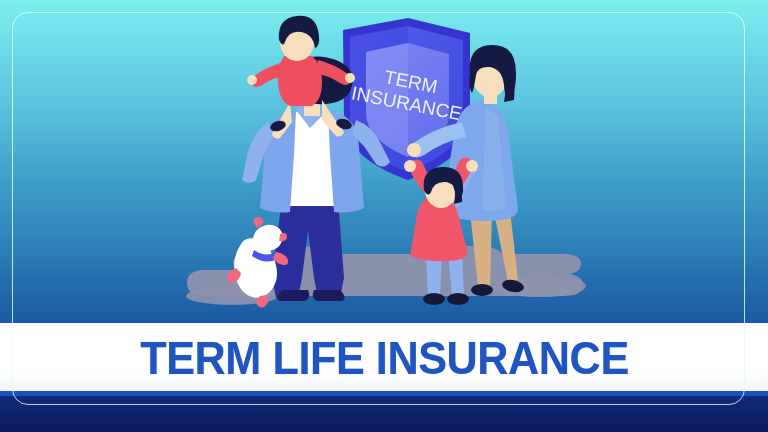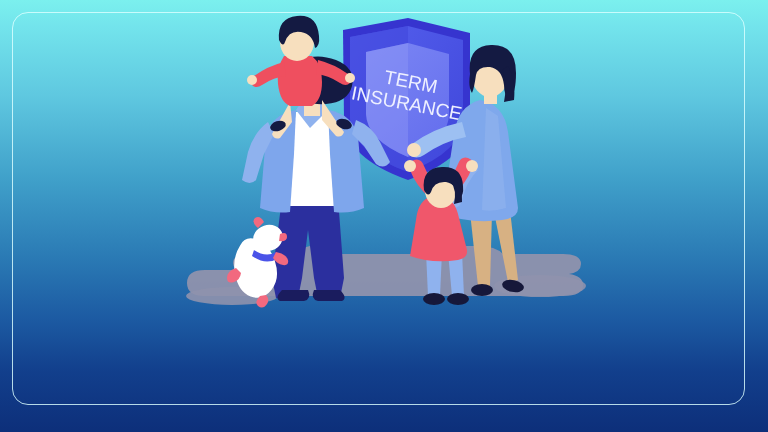--- a/index.html
+++ b/index.html
@@ -214,15 +214,25 @@
 
         <path fill="#f2697f" d="M276,252 q10,2 12,8 q1,6 -5,5 q-6,-1 -10,-7 z"></path>
 
         <path fill="#f2697f" d="M236,268 q-9,3 -9,10 q0,6 7,4 q6,-2 7,-9 z"></path>
         <path fill="#f2697f" d="M260,296 q-6,6 -2,10 q5,4 9,-2 q3,-5 -1,-9 z"></path>
       </g>
 
     </g>
   </svg>
 
+  <div id="banner">
+    <div class="banner-topline"></div>
+    <div class="gutter l"></div>
+    <div class="gutter r"></div>
+    <div class="banner-white">
+      <div id="banner-title">TERM LIFE INSURANCE</div>
+    </div>
+    <div class="banner-blue-strip"></div>
+    <div class="banner-navy"></div>
+  </div>
 
   <div id="inner-frame"></div>
 </div>
 
 </body></html>

